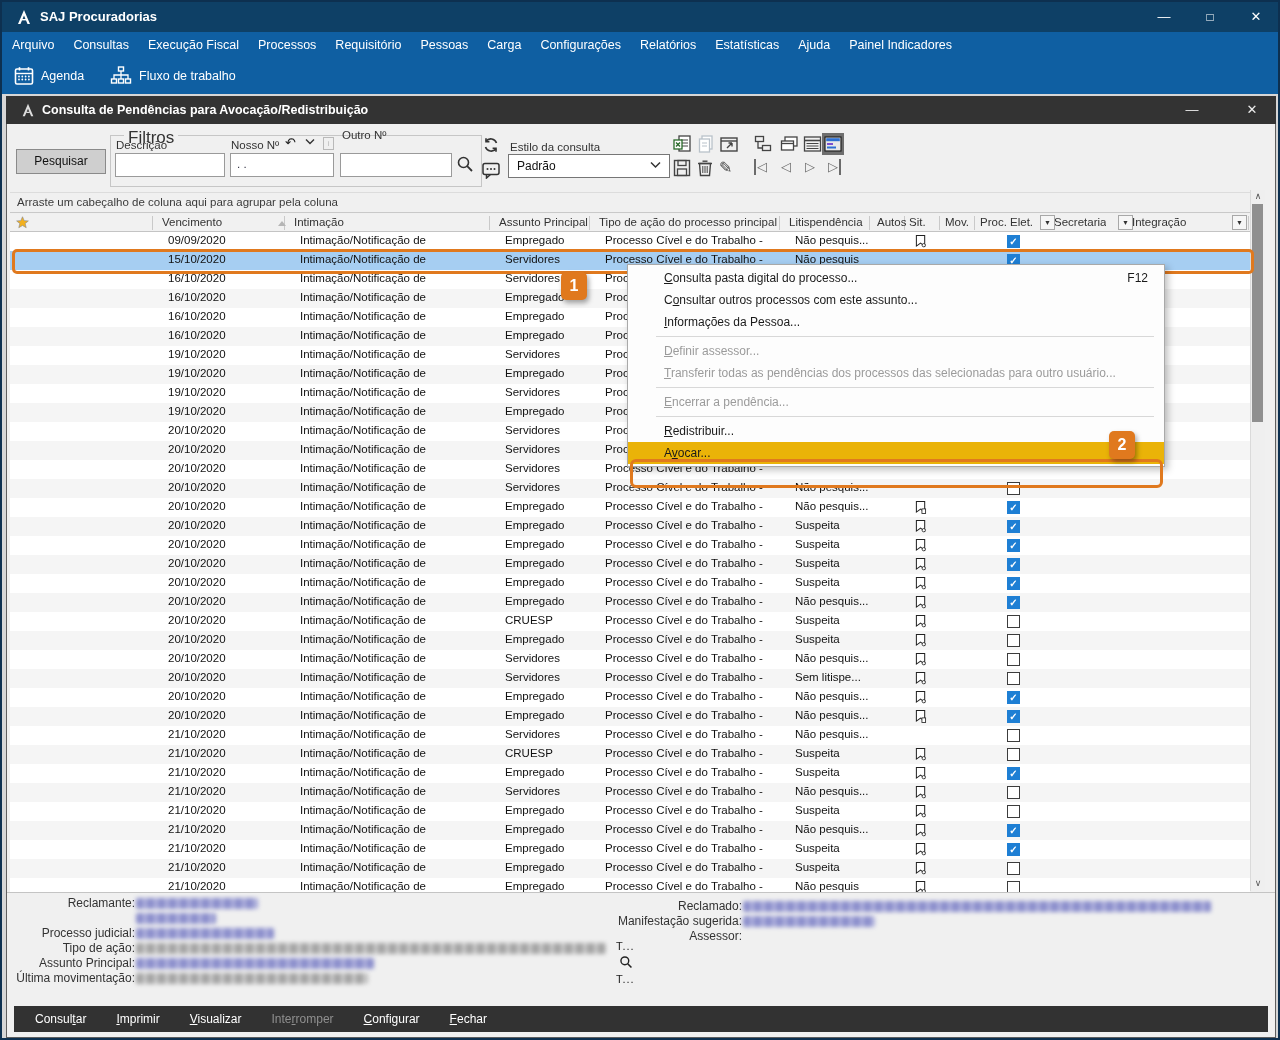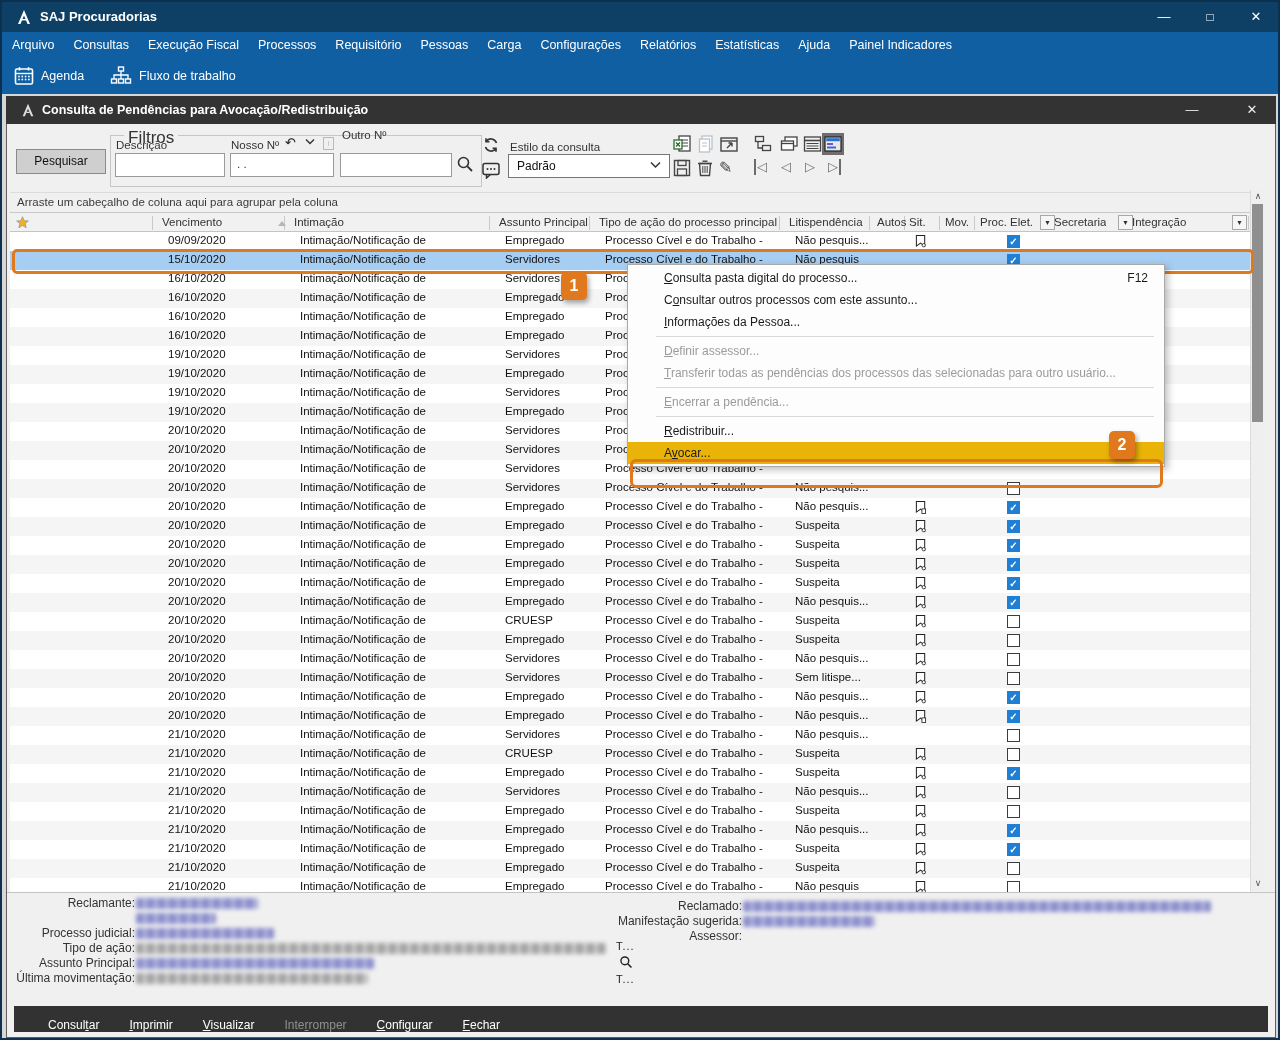--- a/index.html
+++ b/index.html
@@ -61,21 +61,21 @@
   .avring{position:absolute;left:628px;top:457px;width:533px;height:29px;border:3px solid #e0791e;border-radius:6px;z-index:55;}
   
   .details{position:absolute;left:5px;top:890px;width:1268px;height:113px;background:#f0f0f0;border-top:1px solid #c4c4c4;}
   .dline{position:absolute;height:15px;font-size:12px;color:#333;}
   .dlab{position:absolute;right:0;top:0;white-space:nowrap;}
   .redact{position:absolute;top:2px;height:11px;border-radius:2px;filter:blur(2px);opacity:.75;}
   .redact.blue{background:repeating-linear-gradient(90deg,#6a6ec0 0 7px,#9a9dd6 7px 11px);}
   .redact.gray{background:repeating-linear-gradient(90deg,#8a8a8a 0 7px,#bdbdbd 7px 11px);}
   .tdots{position:absolute;font-size:11px;color:#222;letter-spacing:1px;}
   
-  .footer{position:absolute;left:12px;top:1004px;width:1254px;height:26px;background:#323232;display:flex;align-items:flex-end;gap:30px;padding-left:34px;}
+  .footer{position:absolute;left:12px;top:1004px;width:1254px;height:26px;background:#323232;display:flex;align-items:center;gap:30px;padding-left:21px;}
   .fbtnlbl{color:#fff;font-size:12px;white-space:nowrap;}
   .fbtnlbl.dis{color:#8f8f8f;}
   .botstrip{position:absolute;left:0;top:1036px;width:100%;height:4px;background:#0d3050;}
   u{text-decoration:underline;}
   svg{display:block;}
 </style>
 </head>
 <body>
 
 <div class="page">

